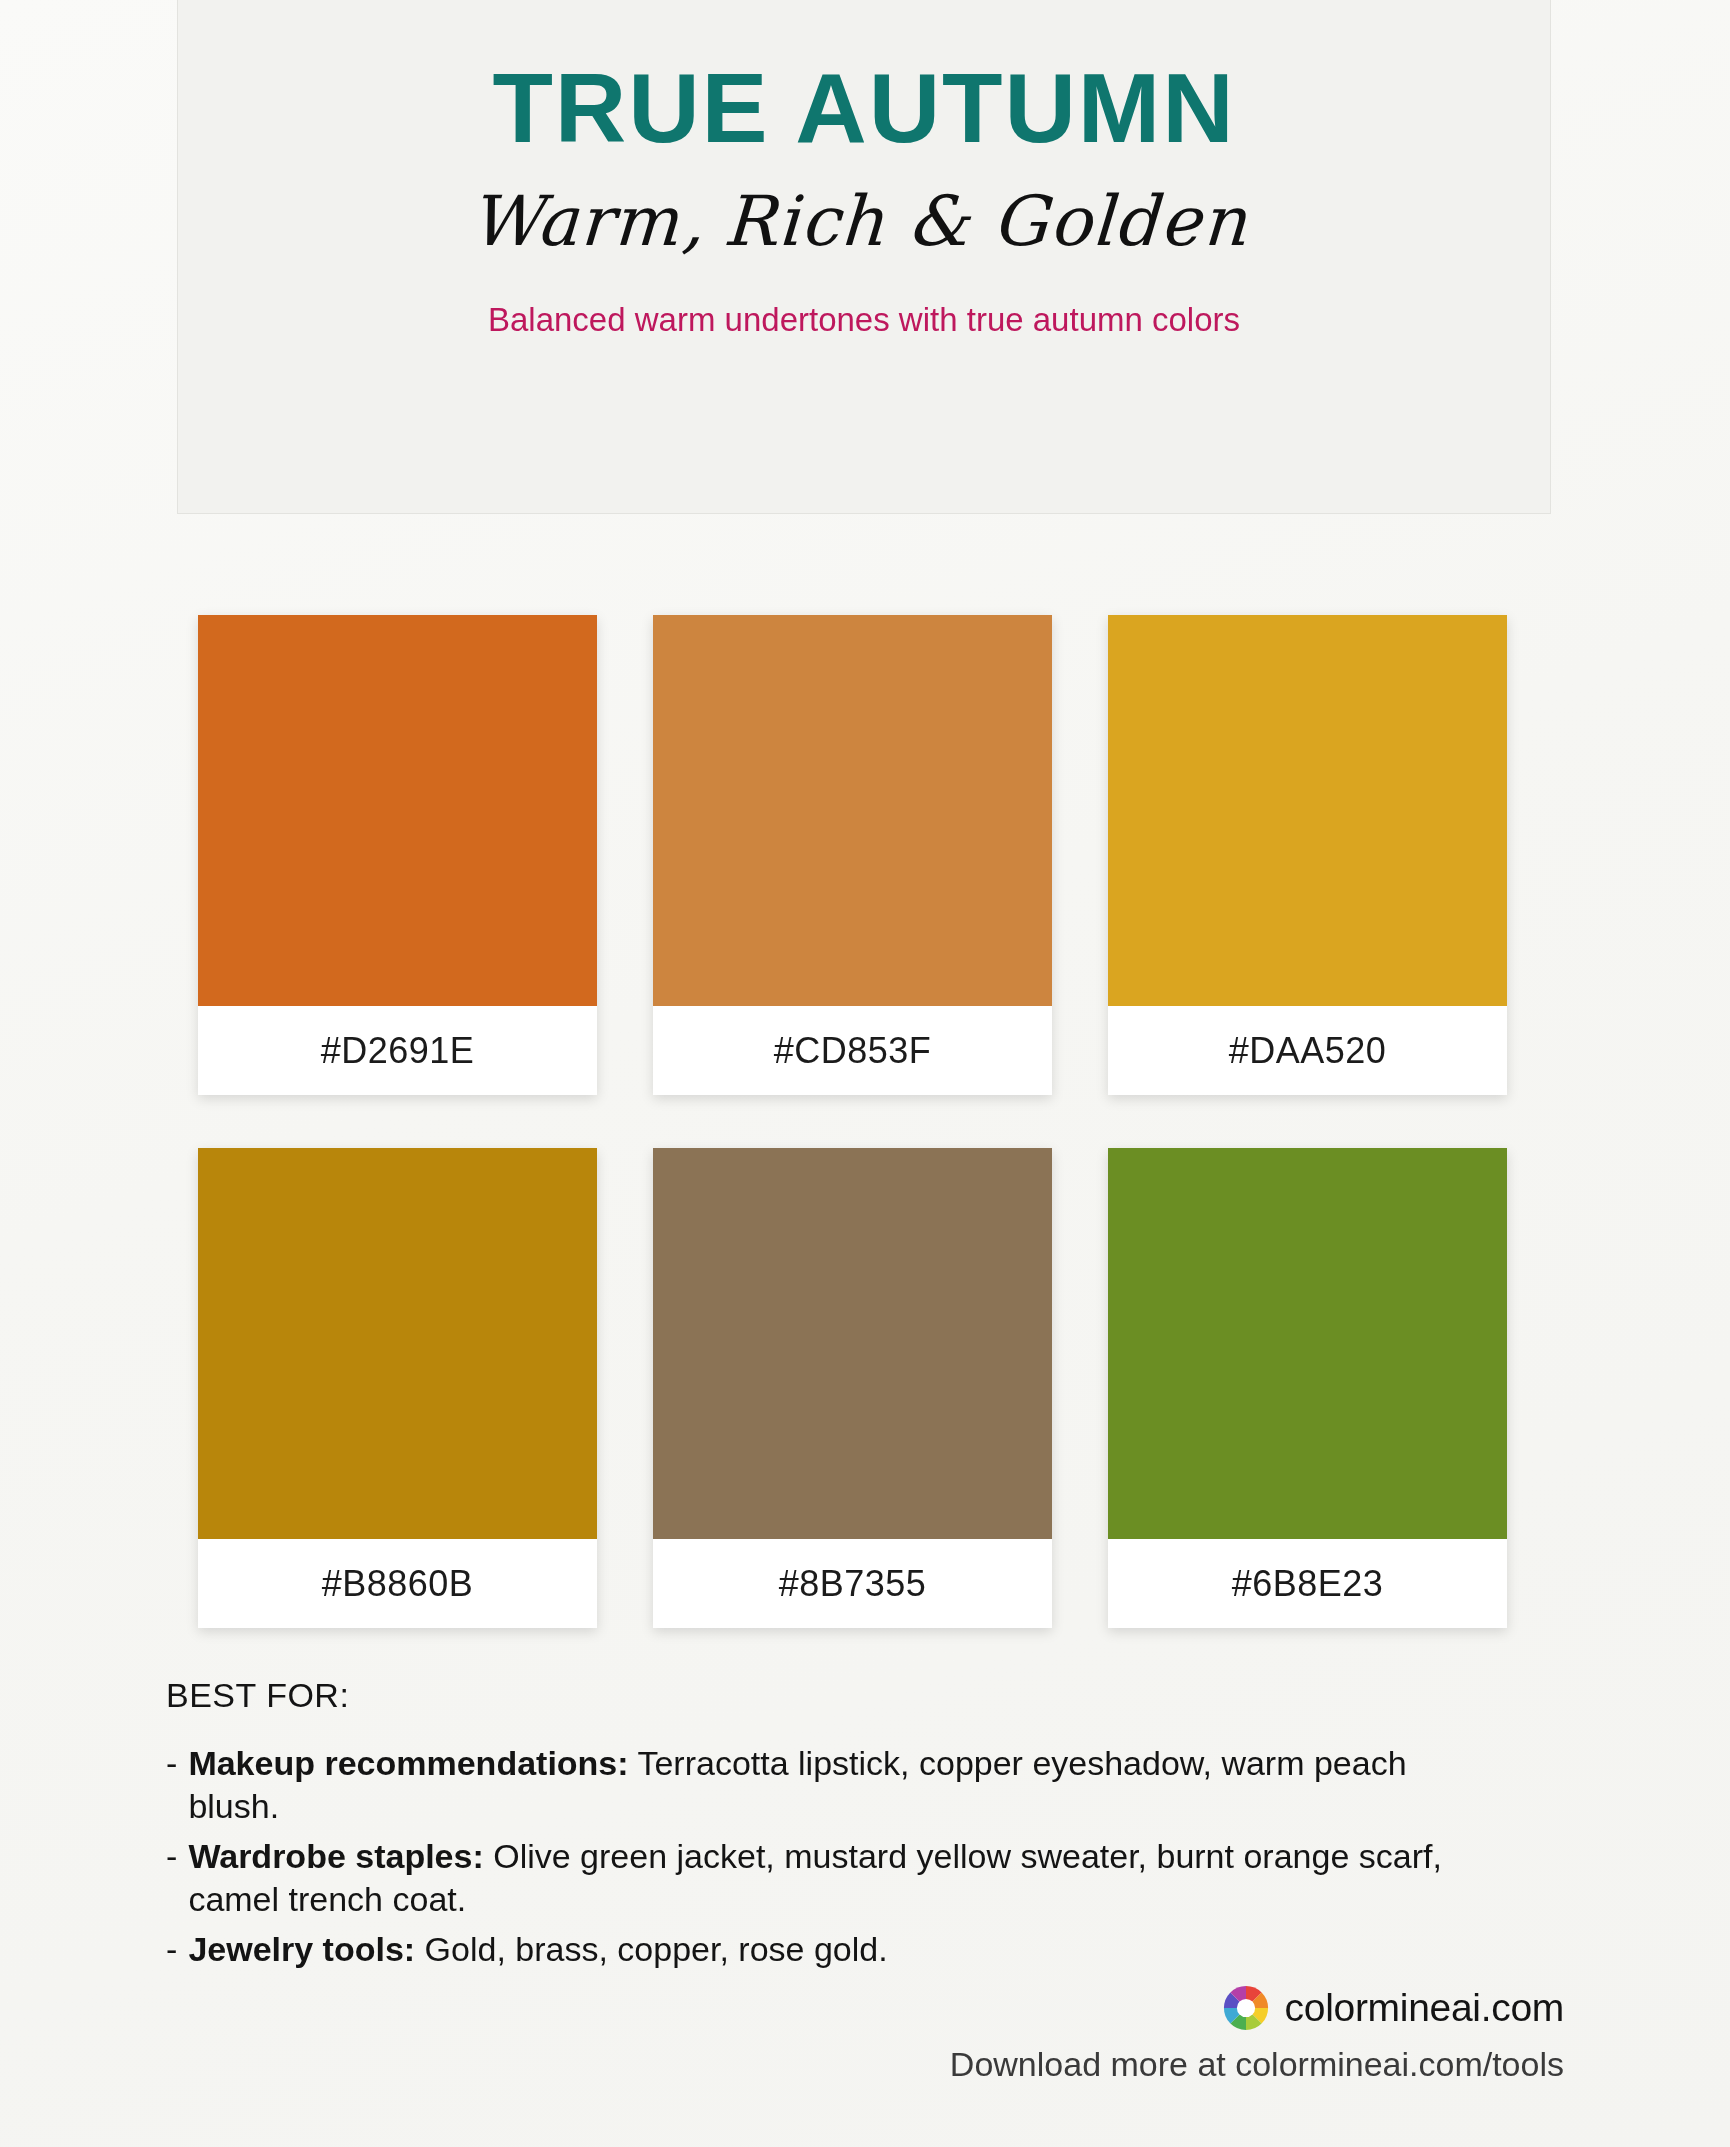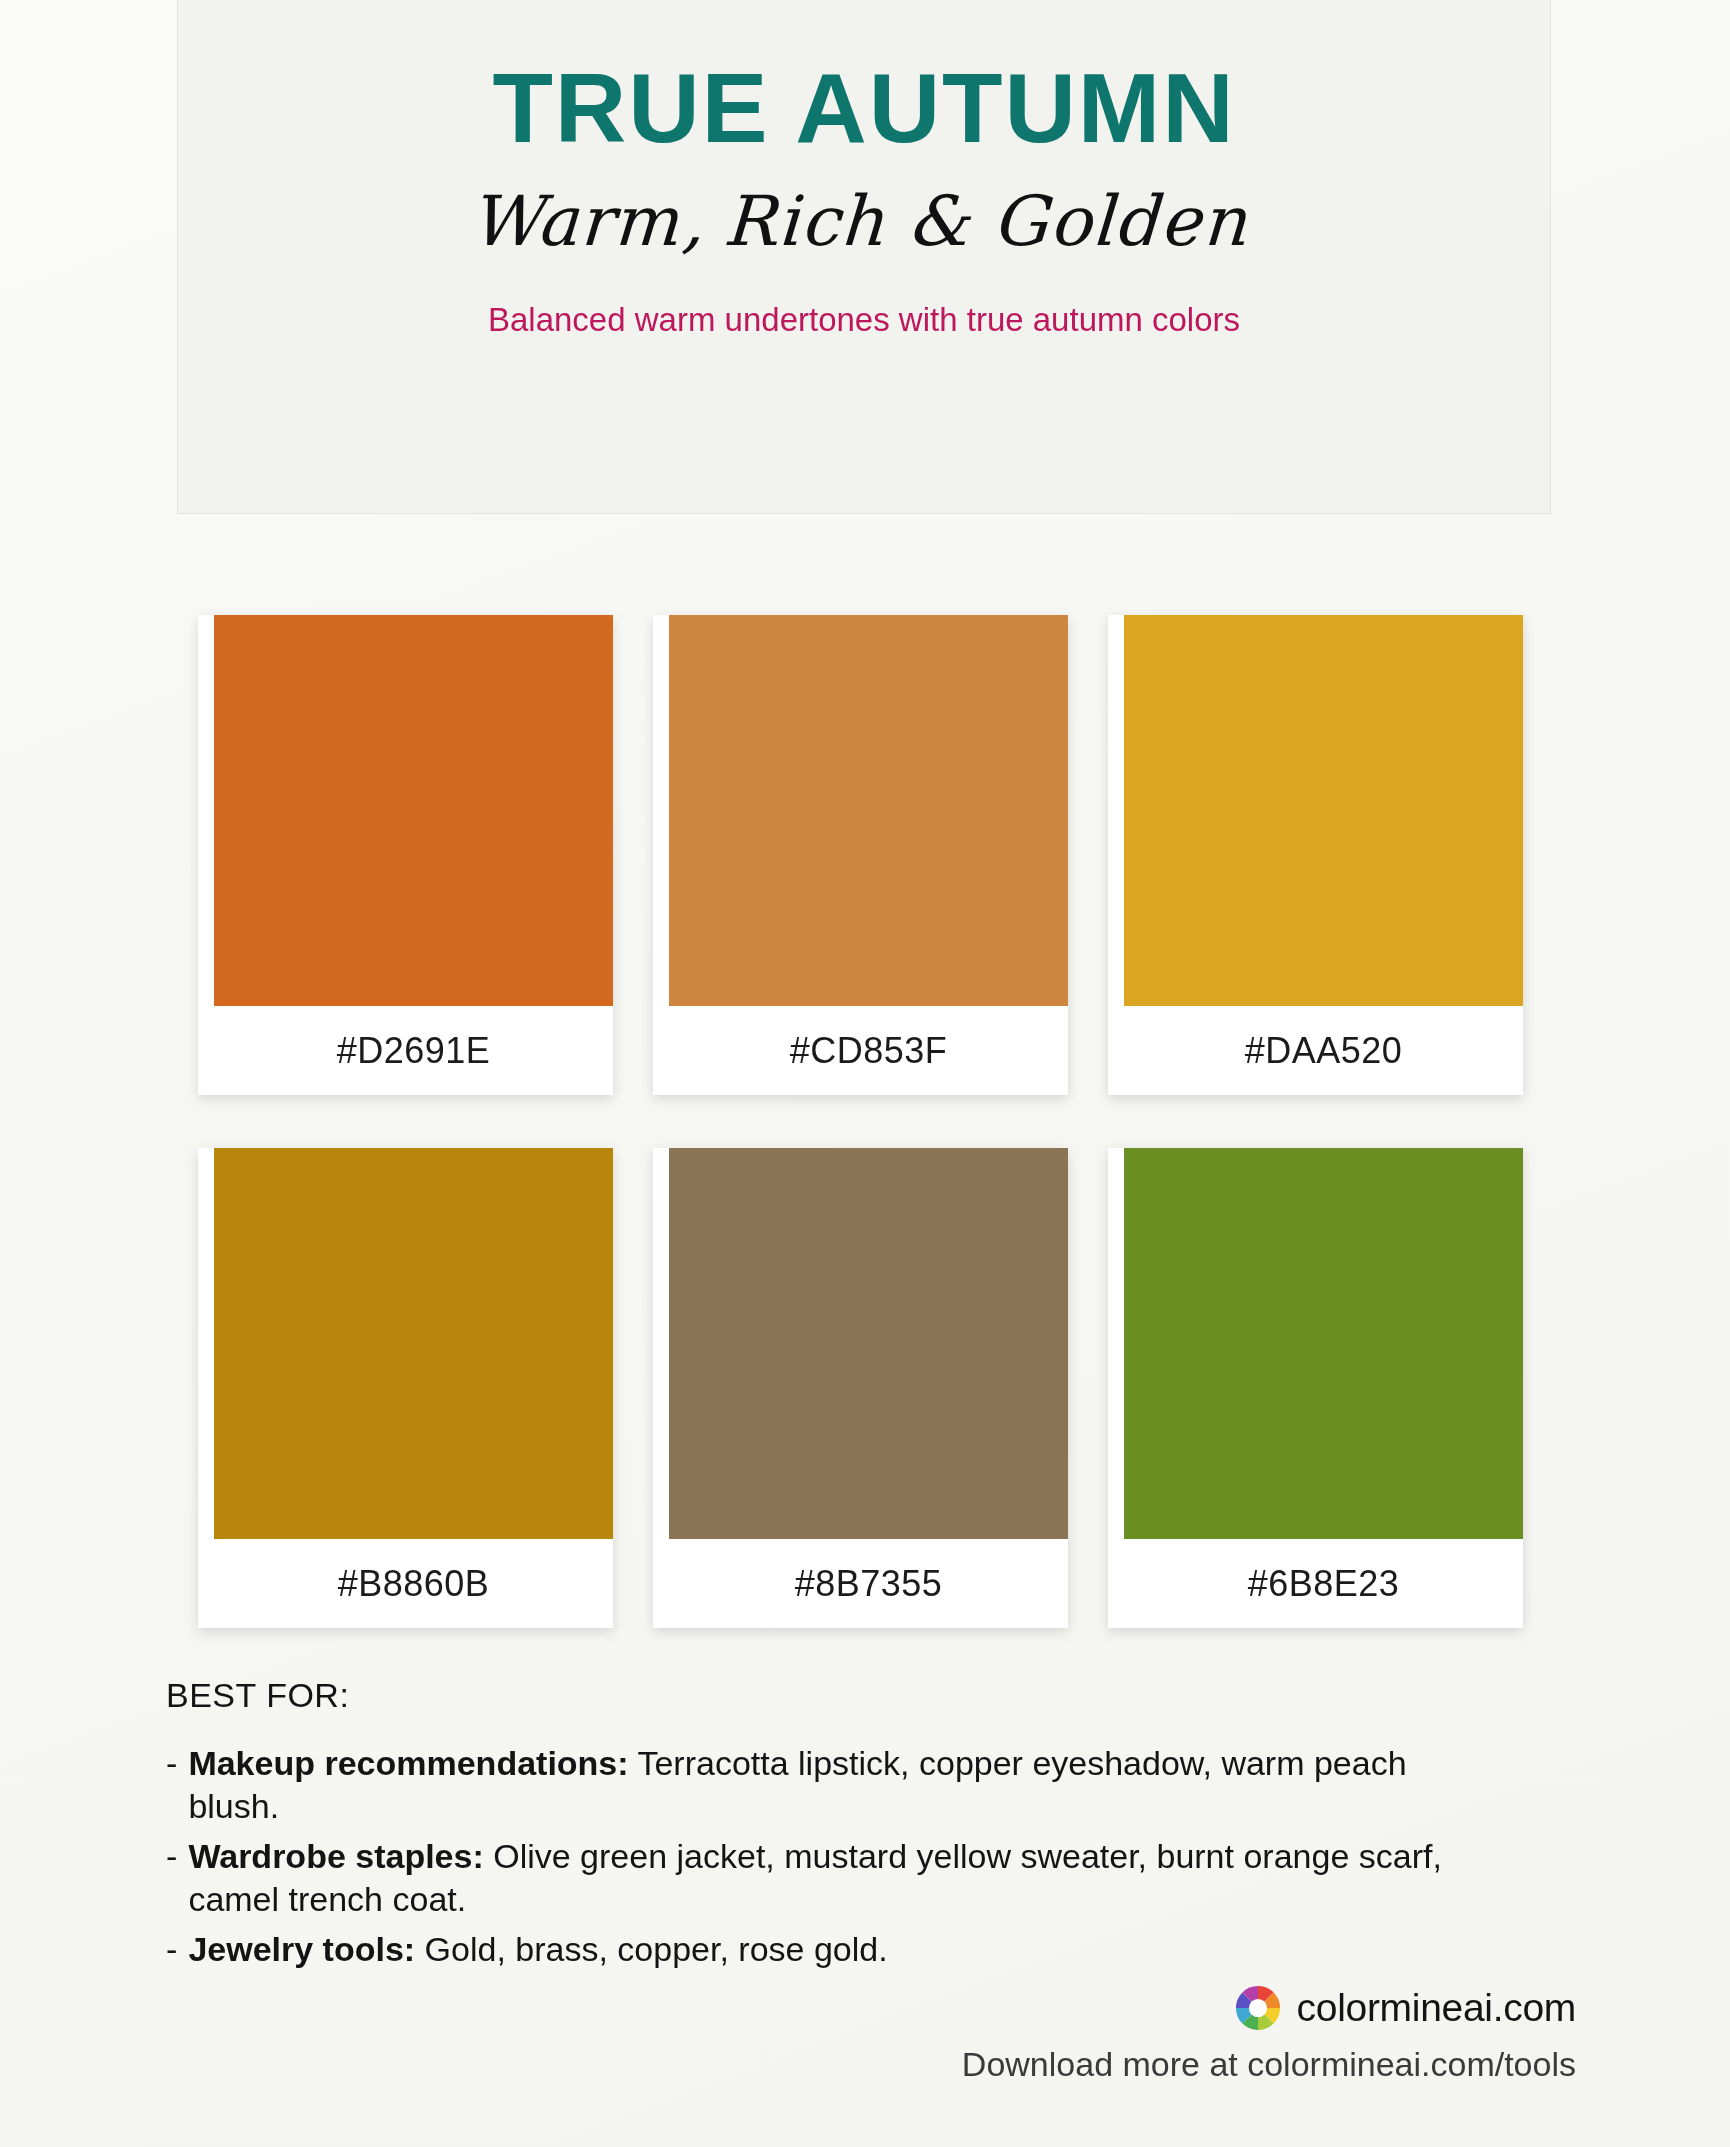--- a/index.html
+++ b/index.html
@@ -82,21 +82,20 @@
     column-gap: 56px;
     row-gap: 53px;
   }
 
   .swatch {
     width: 399px;
     background: #ffffff;
     box-shadow: 0 3.7px 12px rgba(0, 0, 0, 0.13);
     display: flex;
     flex-direction: column;
-    padding-left: 16px;
   }
 
   .swatch-color {
     width: 100%;
     height: 391px;
   }
 
   .swatch-label {
     height: 89px;
     display: flex;
@@ -142,21 +141,21 @@
     flex: 1;
   }
 
   .bestfor-text b {
     font-weight: 700;
   }
 
   
   .footer {
     position: absolute;
-    right: 154px;
+    right: 166px;
     top: 1984px;
     text-align: right;
   }
 
   .brand-row {
     display: flex;
     align-items: center;
     justify-content: flex-end;
     gap: 15px;
   }

